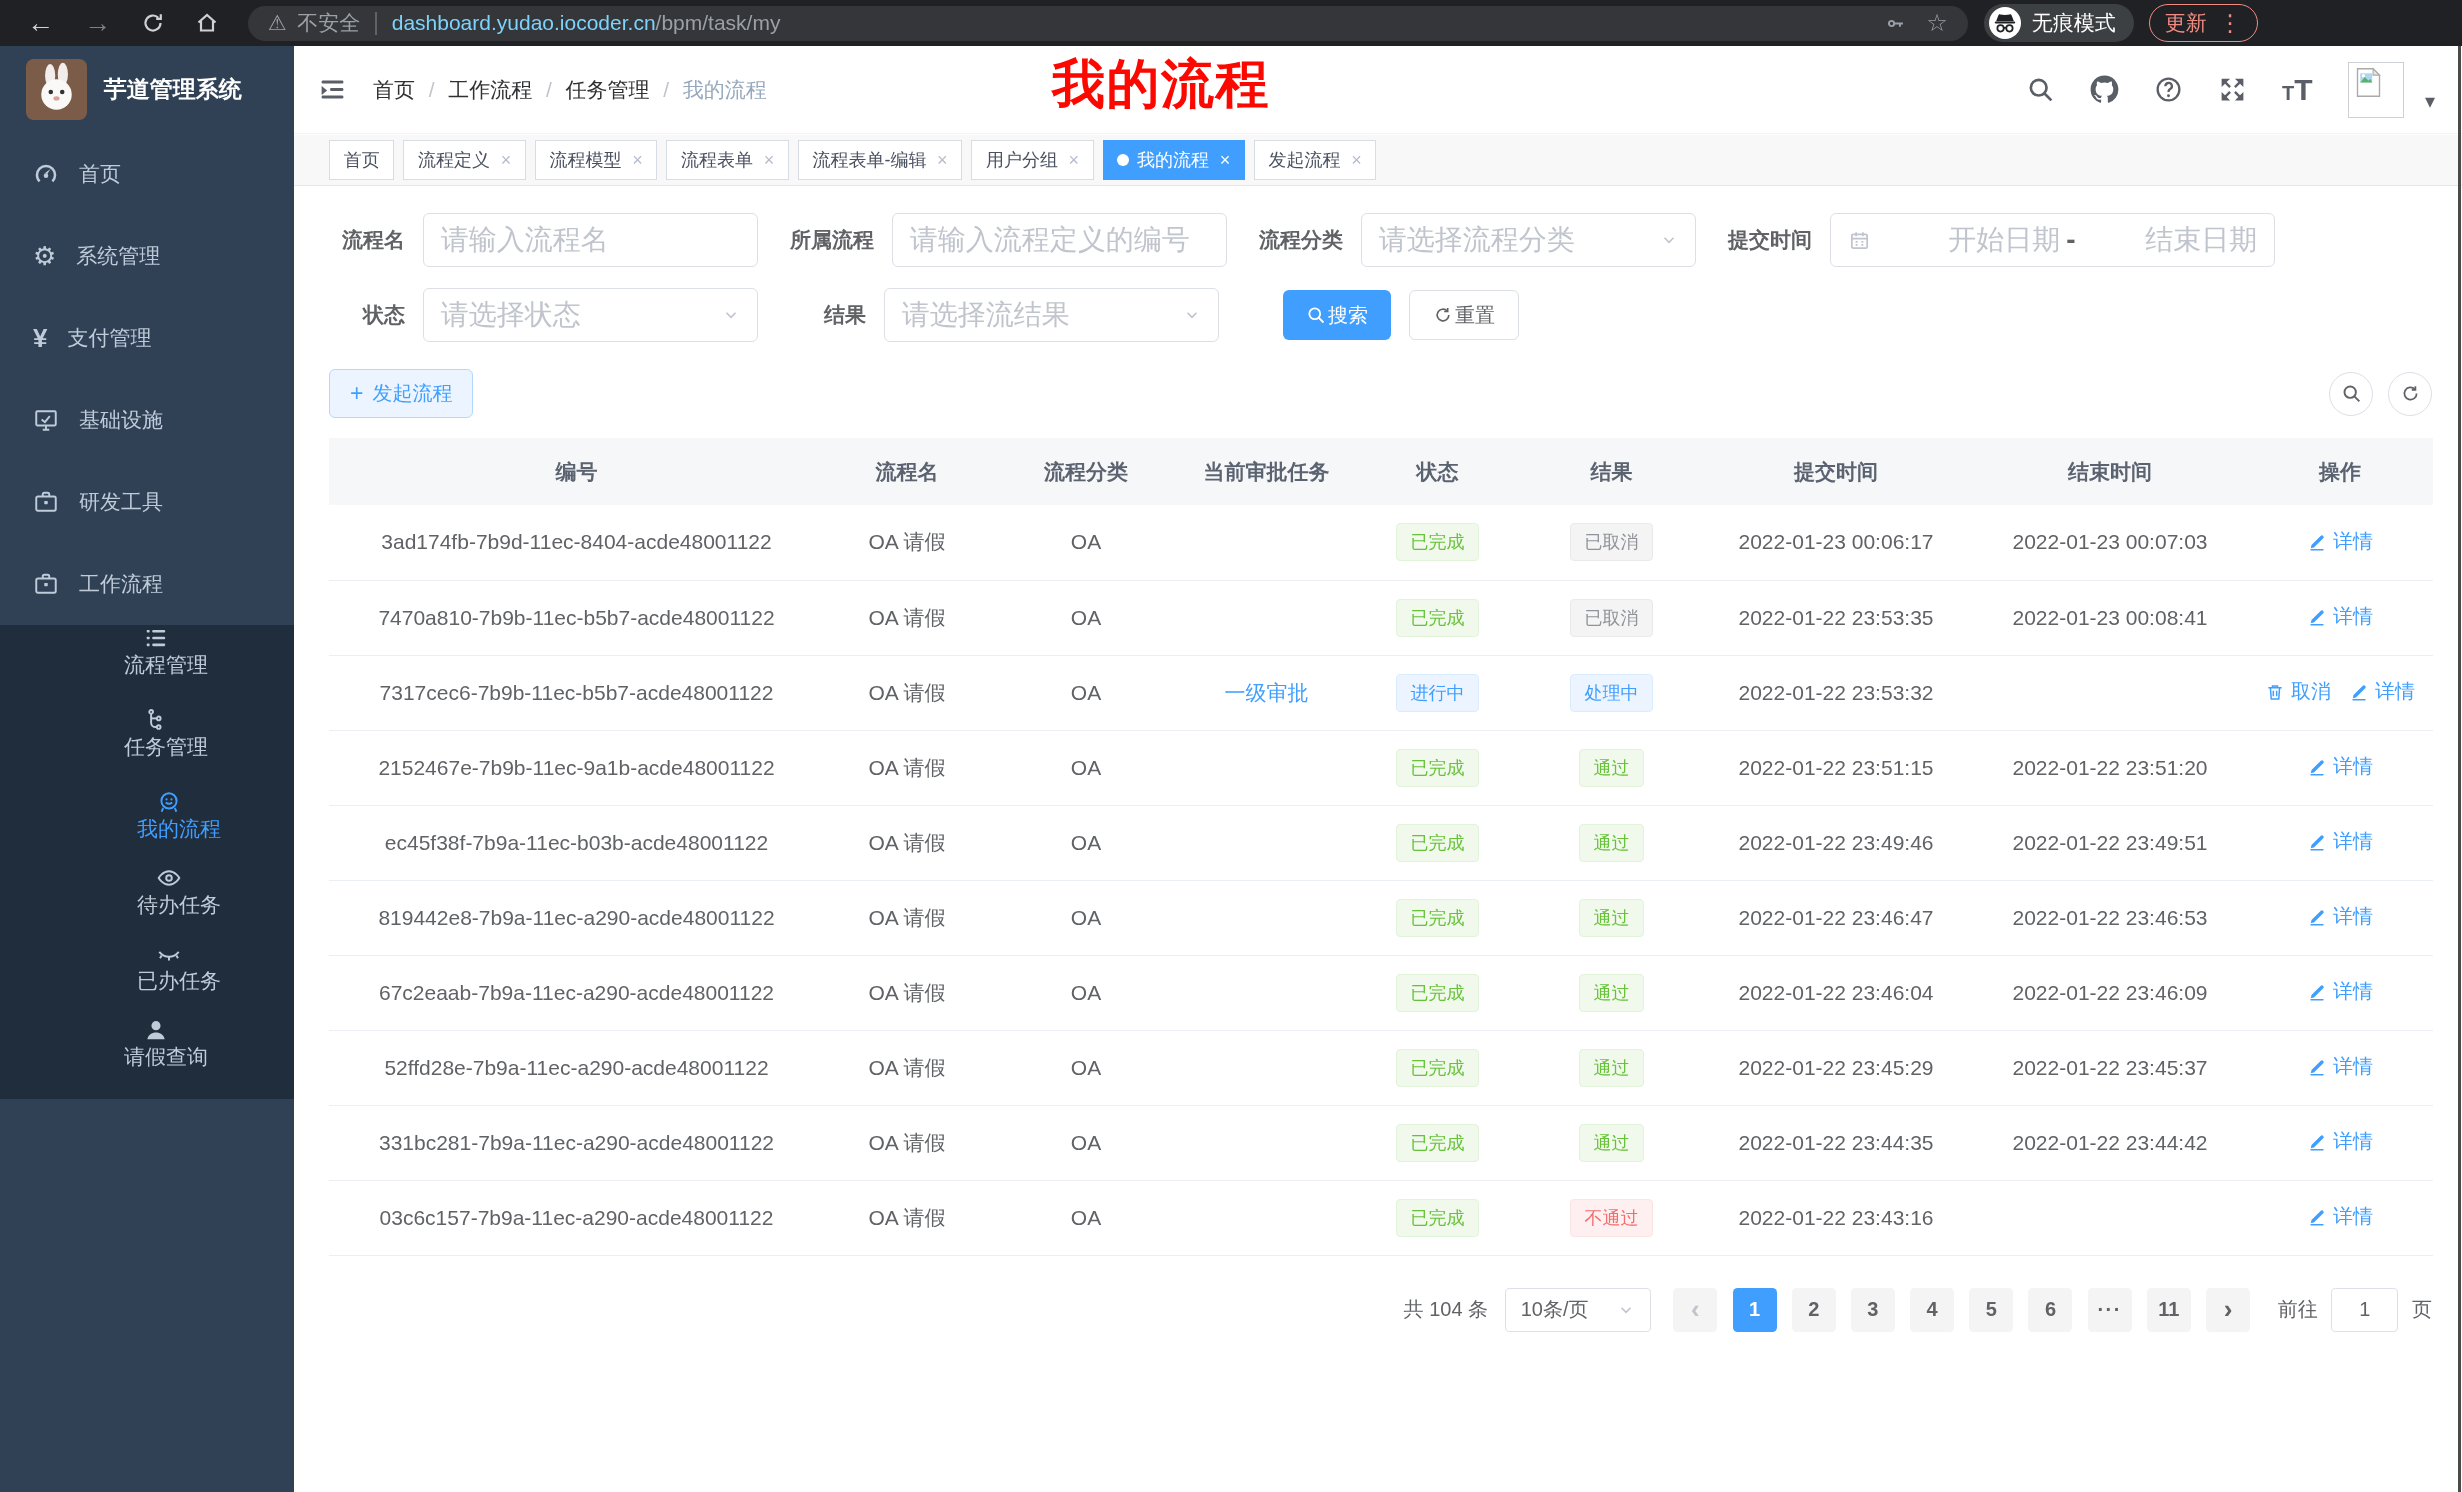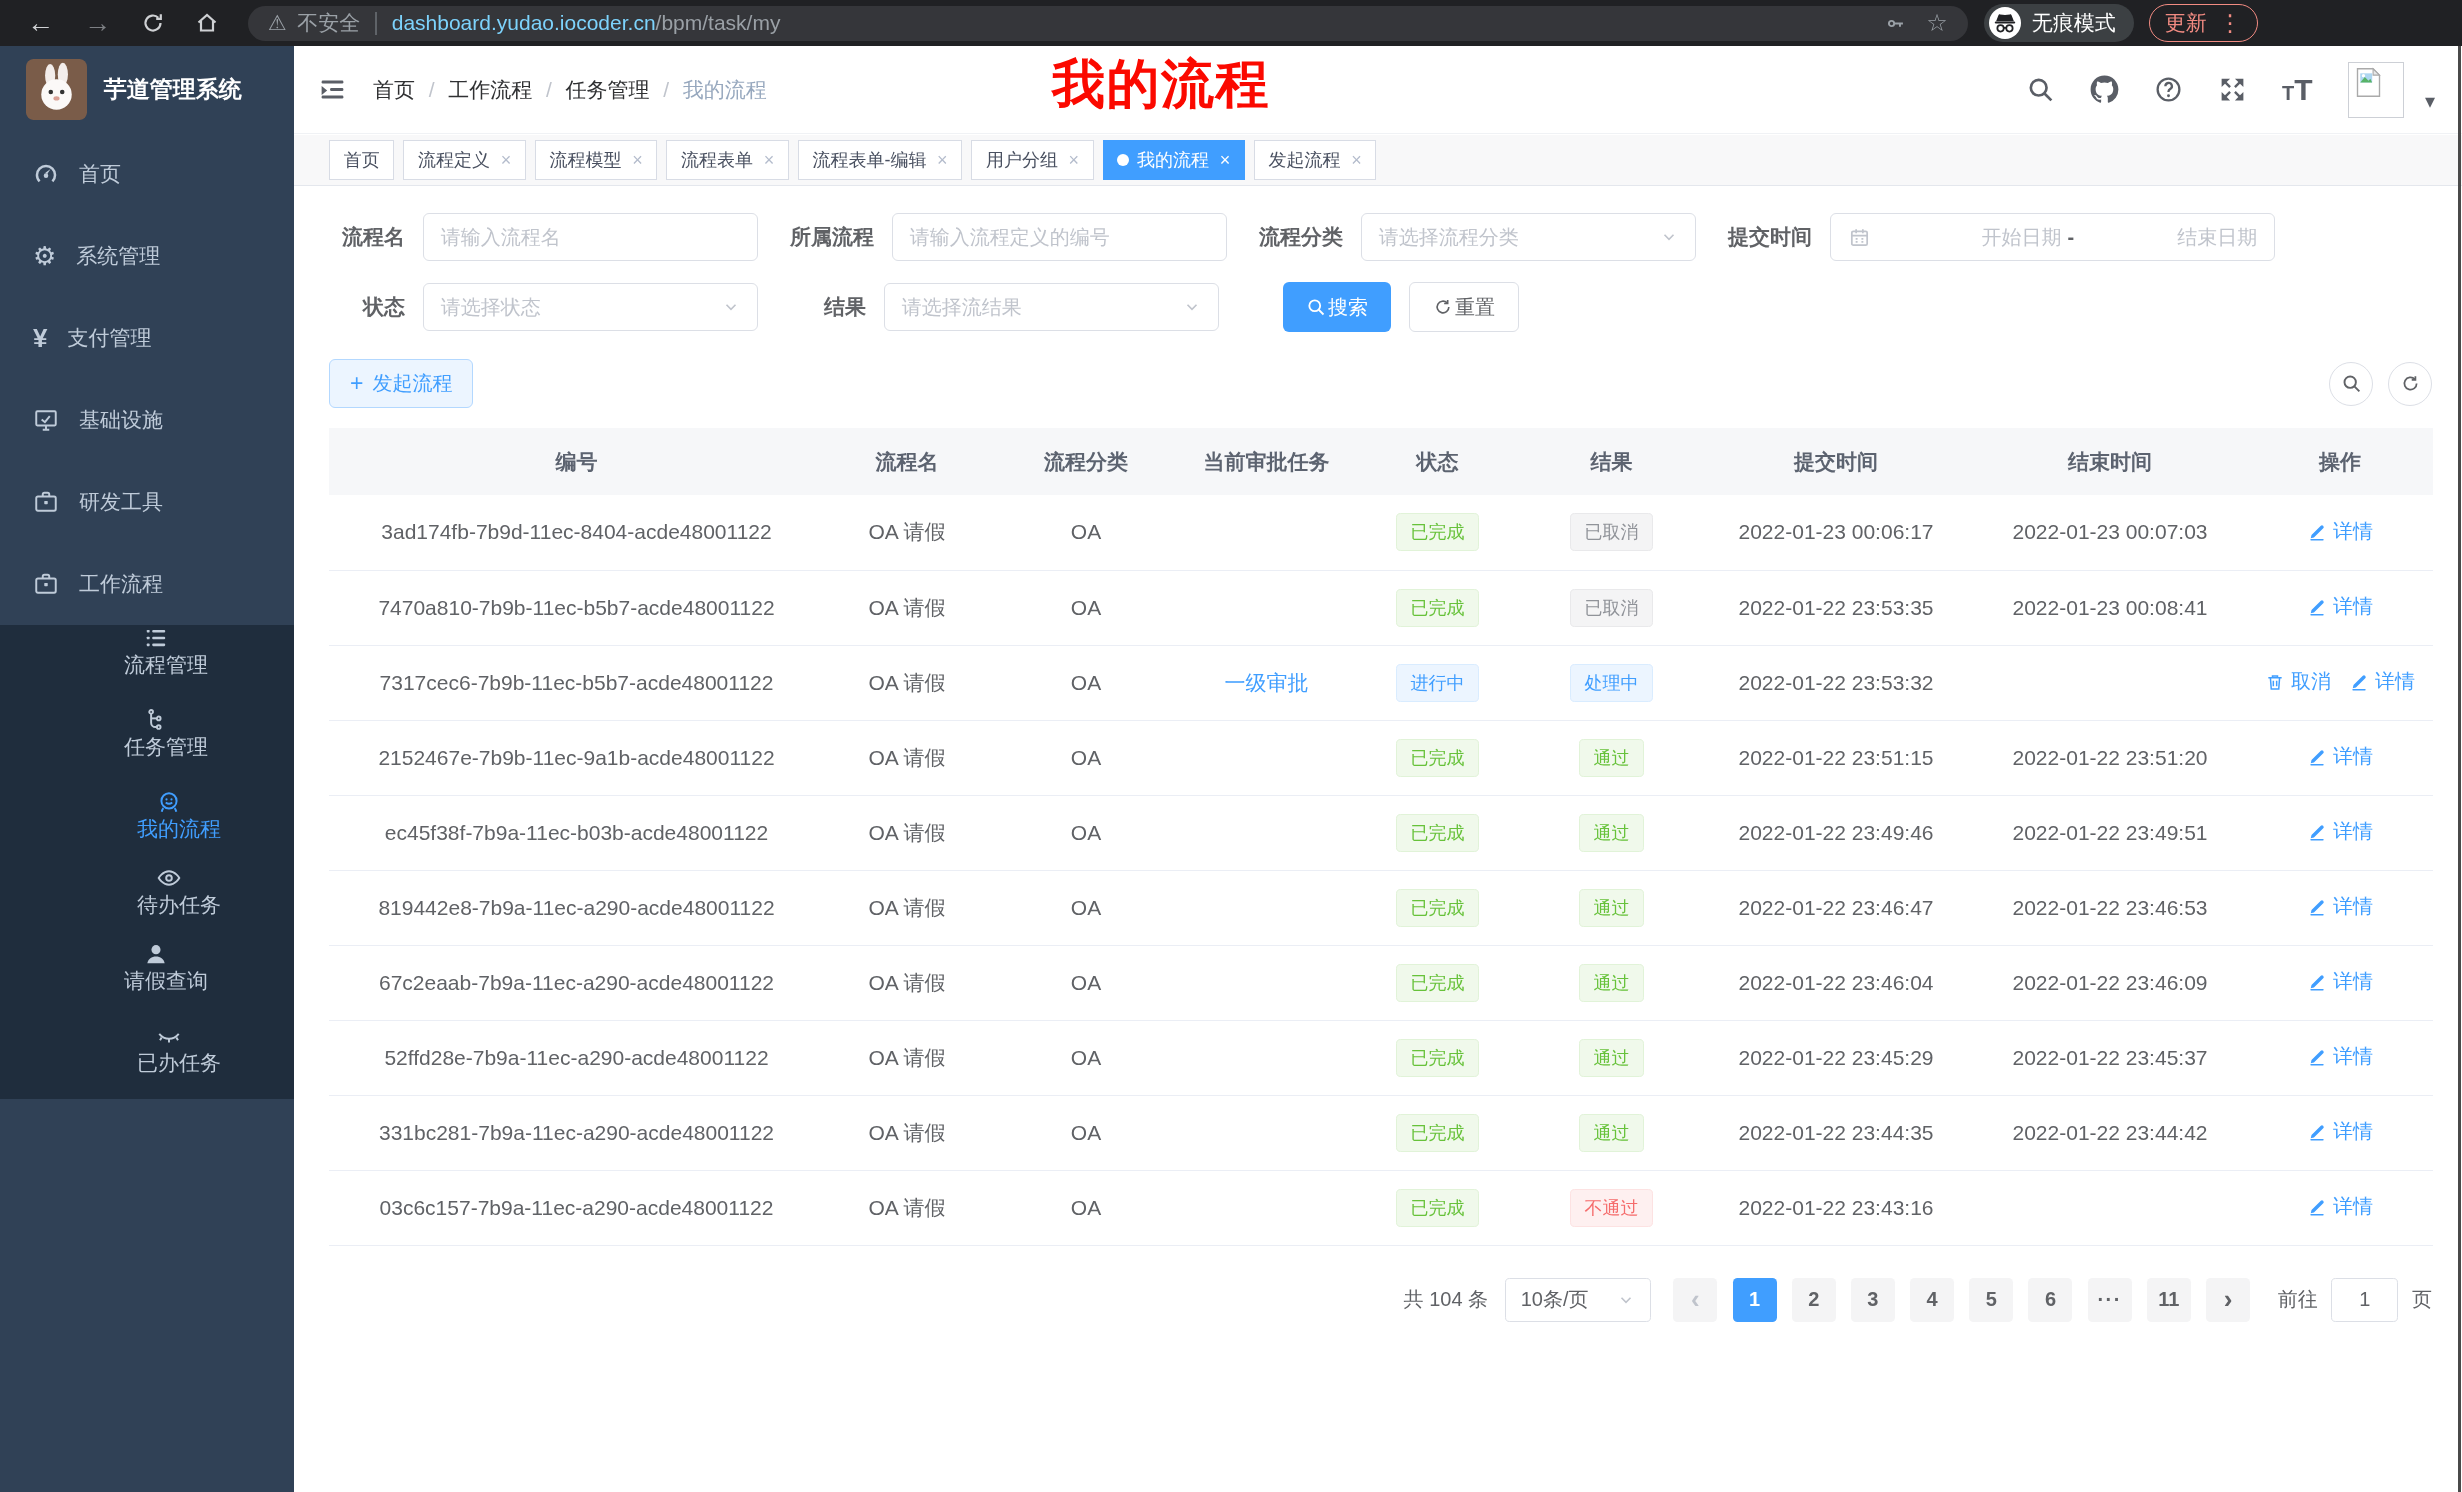--- a/index.html
+++ b/index.html
@@ -80,22 +80,22 @@
   .tag.active .tag-close { color:#fff; }
 
   
   .content { position:absolute; left:294px; top:186px; right:0; bottom:0; background:#fff;
     padding:0 30px 0 35px; }
   .filter-row { display:flex; align-items:center; margin-top:27px; }
   .filter-row + .filter-row { margin-top:21px; }
   .fgroup { display:flex; align-items:center; margin-right:32px; }
   .flabel { font-size:21px; font-weight:600; color:#606266; margin-right:18px; min-width:76px;
     text-align:right; white-space:nowrap; }
-  .finput { width:335px; height:48px; border:0.8px solid #dcdfe6; border-radius:6px; background:#fff;
-    display:flex; align-items:center; padding:0 16.7px; font-size:20px; }
+  .finput { width:335px; height:54px; border:0.8px solid #dcdfe6; border-radius:6px; background:#fff;
+    display:flex; align-items:center; padding:0 16.7px; font-size:28px; }
   .ph { color:#c0c4cc; }
   .fselect { justify-content:space-between; }
   .sel-caret { color:#c0c4cc; font-size:18px; display:inline-flex; }
   .fdate { width:445px; gap:6px; }
   .fdate .ic { color:#c0c4cc; font-size:23px; margin-right:7.6px; }
   .fdate .ph { flex:1; text-align:right; }
   .dsep { color:#606266; font-weight:700; }
   .btn { height:50px; border-radius:6px; font-size:20px; display:inline-flex; align-items:center;
     gap:2px; border:none; cursor:pointer; padding:0 23px; font-family:inherit; }
   .btn .ic { font-size:20px; display:inline-flex; }
@@ -338,37 +338,37 @@
       </div>
       <div class="menu-item lvl3 dark">
         <span class="ic">
           <svg viewBox="0 0 24 24" fill="none" stroke="currentColor" stroke-width="1.8">
             <path d="M2.5 12S6 5.8 12 5.8 21.5 12 21.5 12 18 18.2 12 18.2 2.5 12 2.5 12z"></path>
             <circle cx="12" cy="12" r="2.6"></circle>
           </svg>
         </span>
         <span class="mi-label">待办任务</span>
       </div>
+      <div class="menu-item lvl3 dark">
+        <span class="ic">
+          <svg viewBox="0 0 24 24" fill="none" stroke="currentColor" stroke-width="1.8">
+            <path d="M3 10c2.5 3 5.5 4.5 9 4.5S18.5 13 21 10"></path>
+            <path d="M5.2 13.4 3.7 16M12 14.8V18M18.8 13.4l1.5 2.6"></path>
+          </svg>
+        </span>
+        <span class="mi-label">已办任务</span>
+      </div>
       <div class="menu-item lvl2 dark">
         <span class="ic">
           <svg viewBox="0 0 24 24" fill="currentColor">
             <circle cx="12" cy="8" r="4.2"></circle>
             <path d="M4 20.5c.8-4.2 4-6.3 8-6.3s7.2 2.1 8 6.3z"></path>
           </svg>
         </span>
         <span class="mi-label">请假查询</span>
-      </div>
-      <div class="menu-item lvl3 dark">
-        <span class="ic">
-          <svg viewBox="0 0 24 24" fill="none" stroke="currentColor" stroke-width="1.8">
-            <path d="M3 10c2.5 3 5.5 4.5 9 4.5S18.5 13 21 10"></path>
-            <path d="M5.2 13.4 3.7 16M12 14.8V18M18.8 13.4l1.5 2.6"></path>
-          </svg>
-        </span>
-        <span class="mi-label">已办任务</span>
       </div>
     </nav>
 </aside>
 
 <header class="app-header">
   <span class="h-ic hamburger" data-icon="hamburger">
       <svg viewBox="0 0 24 24" fill="currentColor">
         <rect x="3" y="4.6" width="18" height="2.4" rx="1"></rect>
         <rect x="10" y="10.8" width="11" height="2.4" rx="1"></rect>
         <rect x="3" y="17" width="18" height="2.4" rx="1"></rect>

